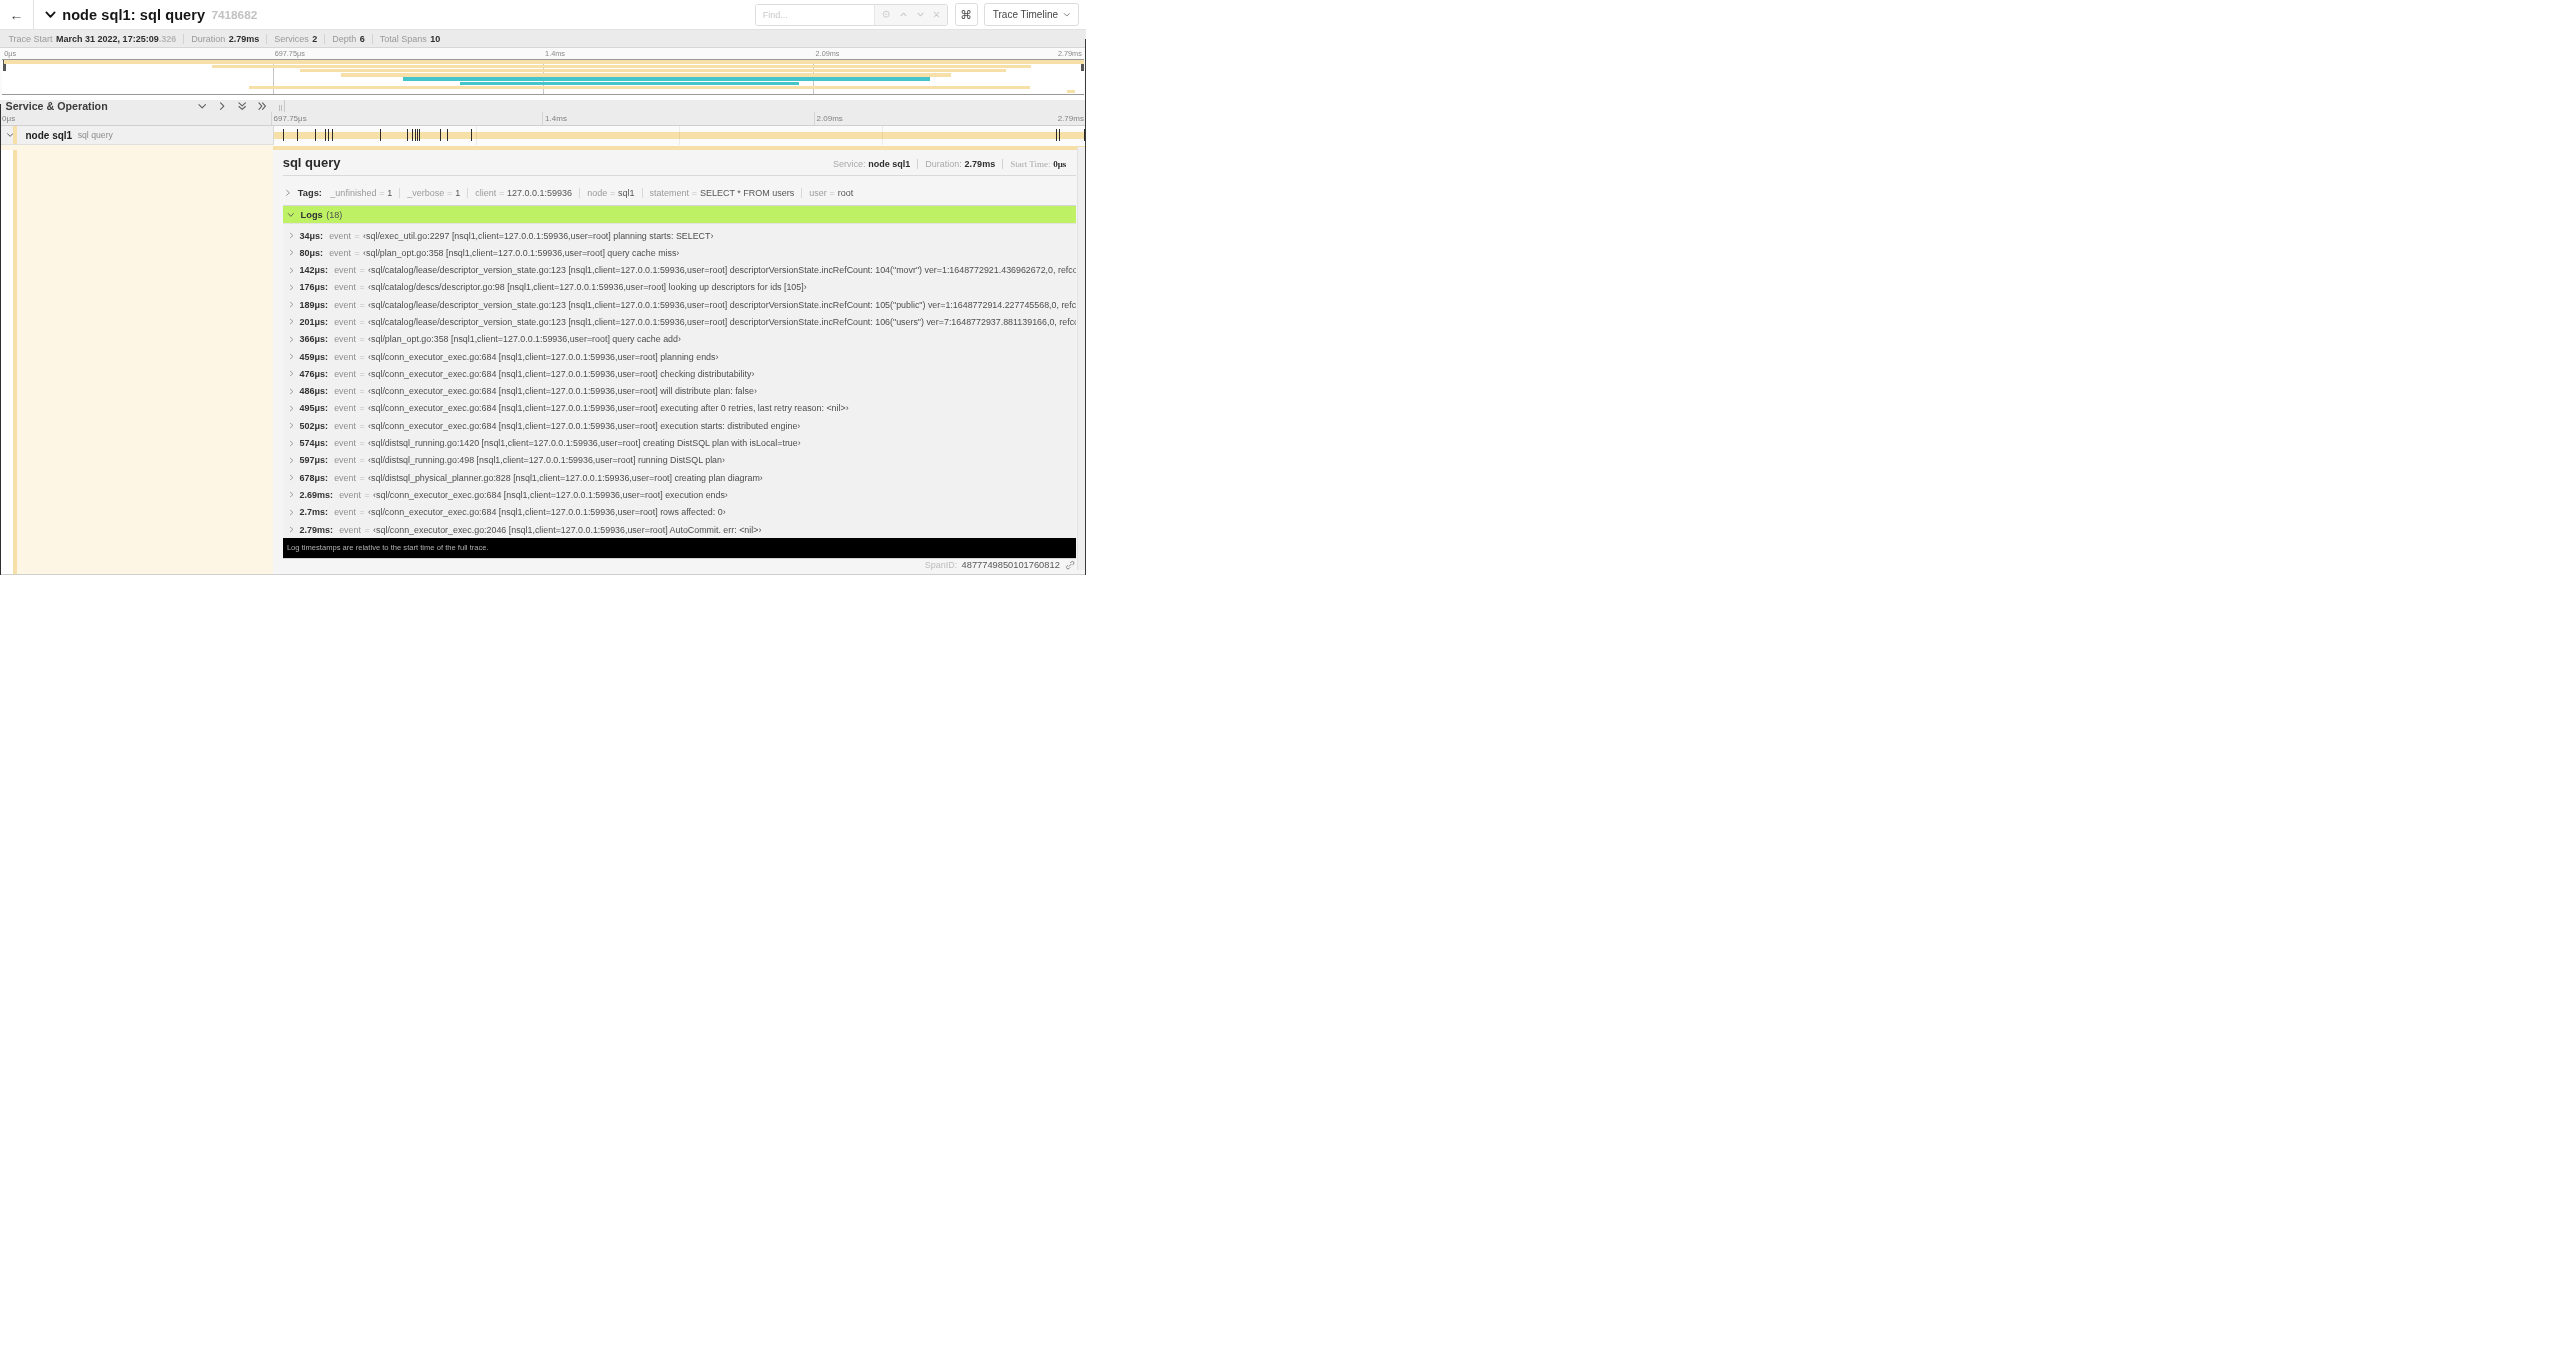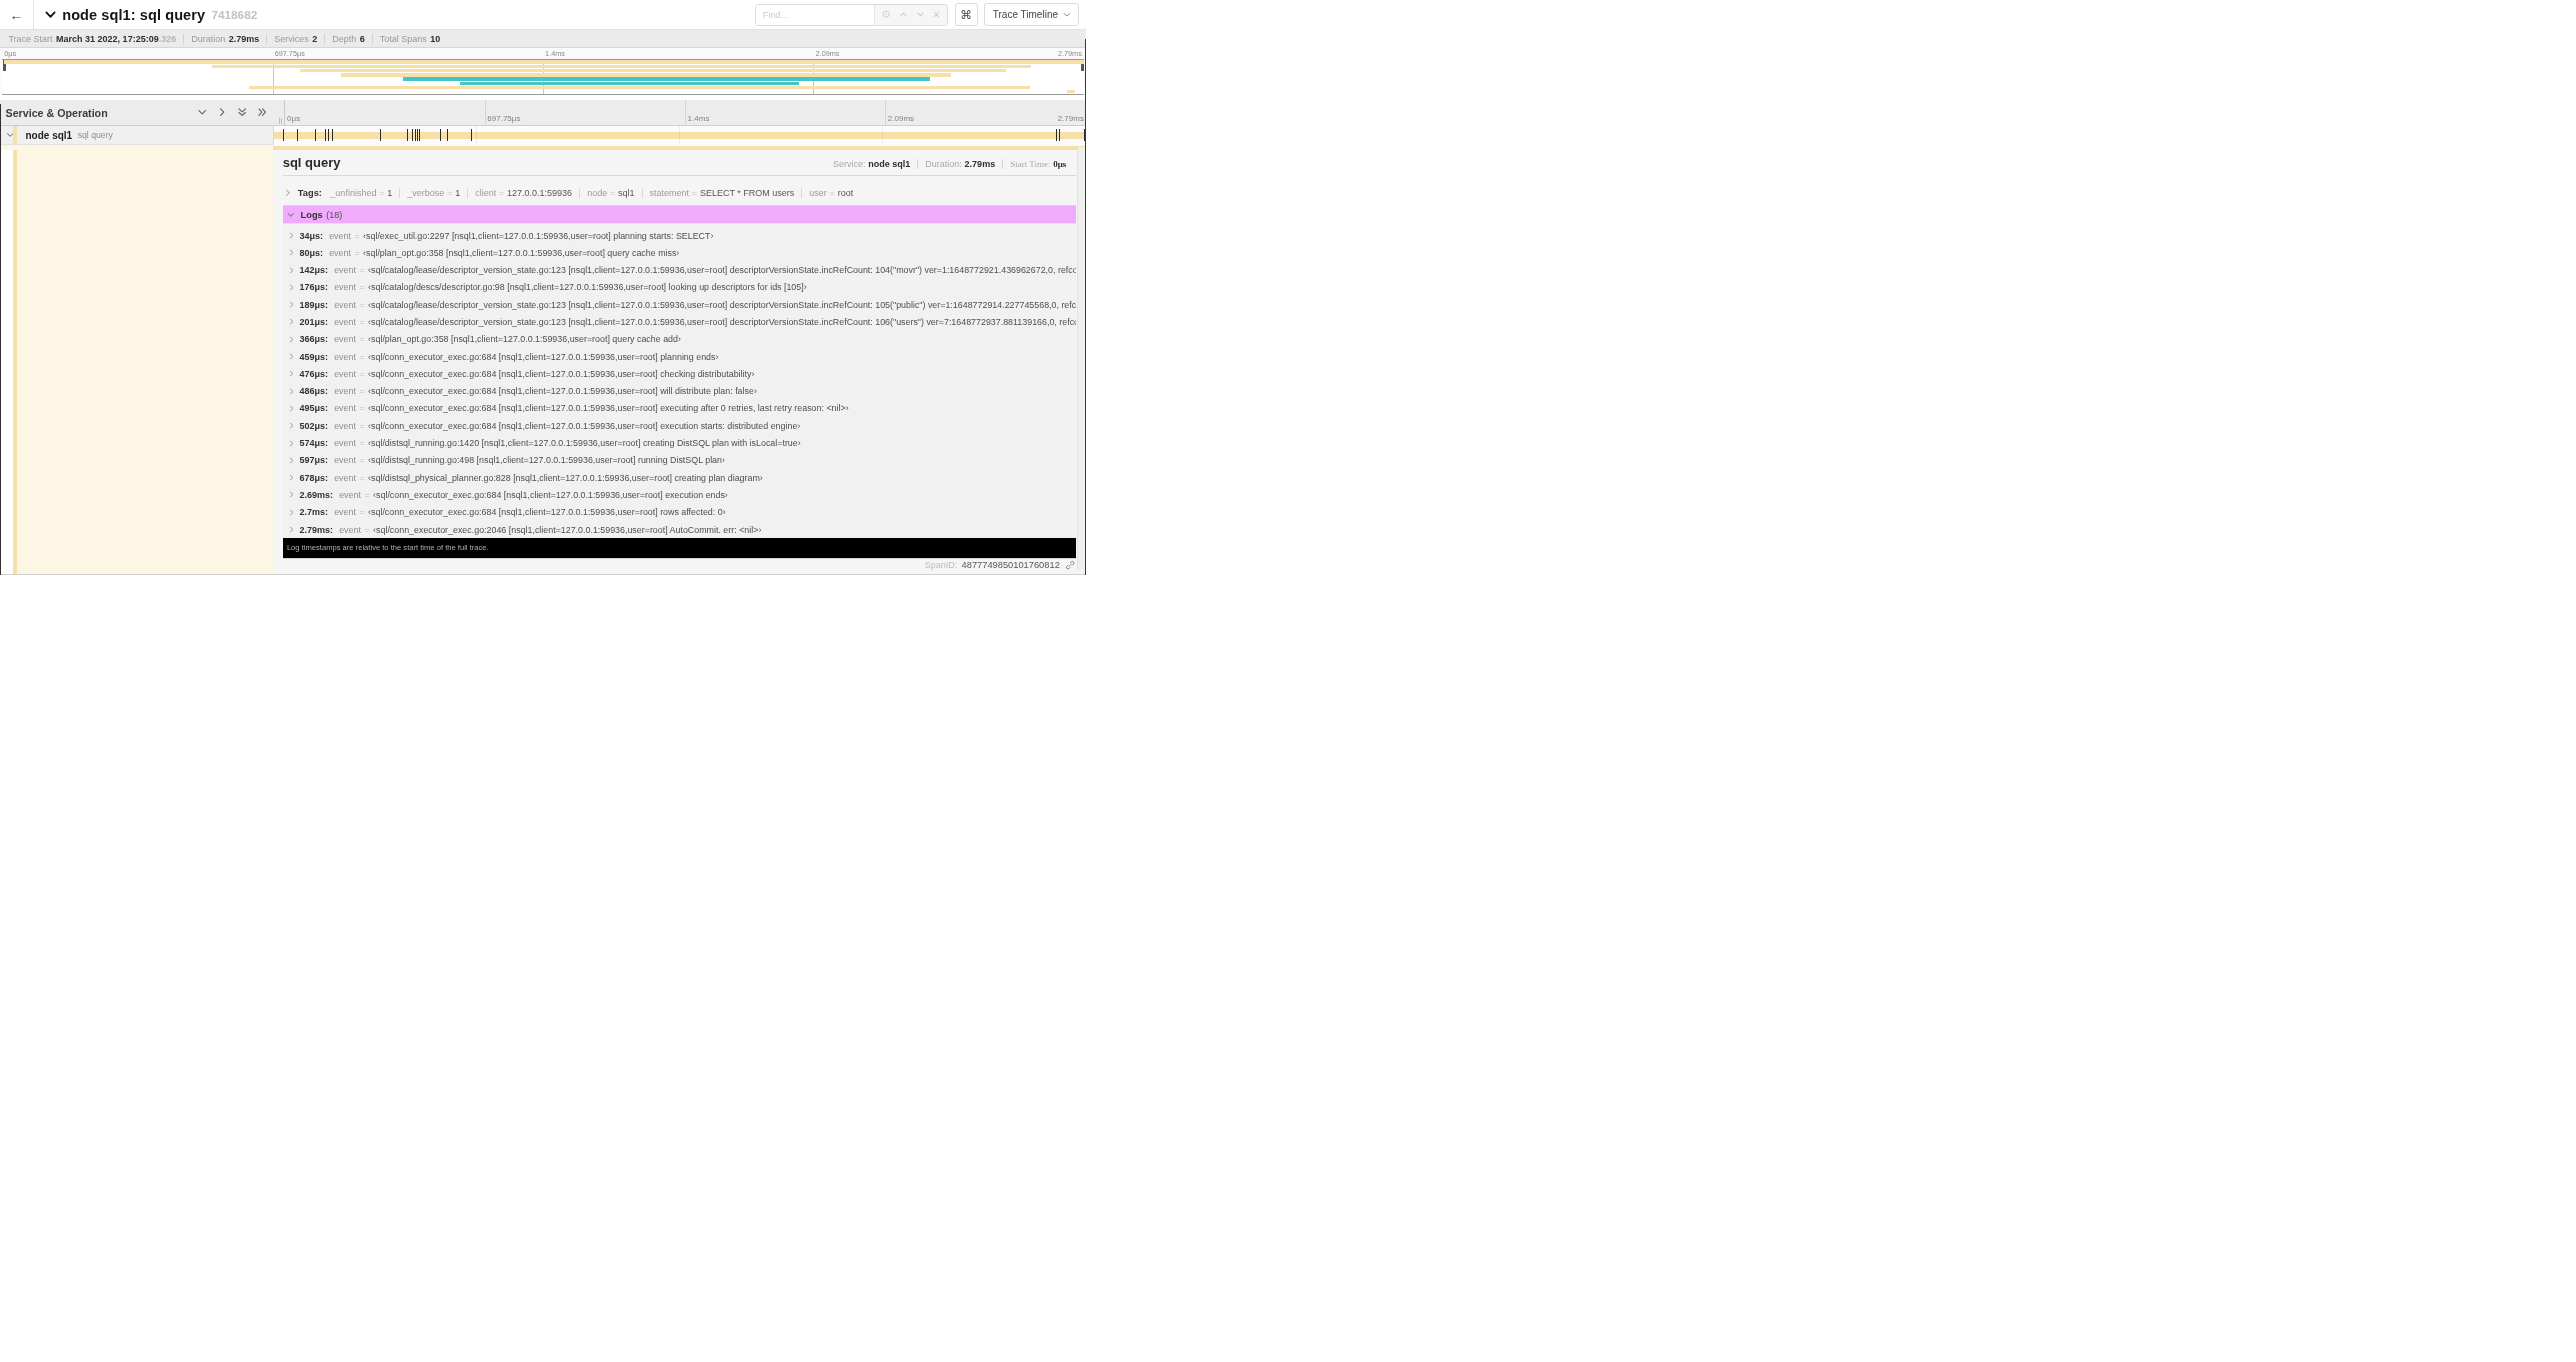--- a/index.html
+++ b/index.html
@@ -30,21 +30,21 @@
   .sum-muted{color:#b6b6b6;font-weight:700;}
   
   .minimap{position:relative;background:#fafafa;padding:0 2.1px;margin-bottom:5.5px;}
   .mm-ruler{position:relative;height:10.4px;font-size:7.3px;color:#8a8a8a;}
   .mm-tick{position:absolute;bottom:0.7px;white-space:nowrap;}
   .mm-canvas{position:relative;height:34px;border-top:0.7px solid #999;border-bottom:0.7px solid #999;background:#fff;}
   .mm-grid{position:absolute;top:0;bottom:0;width:0.7px;background:#c6c6c6;}
   .mm-bar{position:absolute;height:3.5px;}
   .mm-handle{position:absolute;top:0;width:2.8px;height:11px;background:#575757;cursor:ew-resize;}
   
-  .grid-header{height:25px;display:flex;background:#ececec;border-bottom:0.7px solid #cfcfcf;}
+  .grid-header{height:25px;display:flex;background:#ececec;border-bottom:0.7px solid #cfcfcf;flex-direction:column;}
   .gh-left{width:273px;flex:none;display:flex;align-items:center;padding:0 5.5px;position:relative;border-right:0.7px solid #c9c9c9;}
   .gh-title{font-size:10.7px;font-weight:700;color:#3d3d3d;flex:1;}
   .gh-icons{display:flex;gap:9.7px;align-items:center;color:#5f5f5f;margin-right:11px;}
   .gh-icons span{display:flex;cursor:pointer;}
   .gh-resizer{position:absolute;right:2.1px;bottom:1.4px;display:flex;gap:1.4px;cursor:col-resize;}
   .gh-resizer i{display:block;width:1px;height:6.2px;background:#bdbdbd;}
   .gh-right{flex:1;position:relative;font-size:8px;color:#828282;}
   .g-tick{position:absolute;bottom:2.1px;white-space:nowrap;}
   .g-line{position:absolute;top:0;bottom:0;width:0.7px;background:rgba(0,0,0,0.10);}
   
@@ -78,21 +78,21 @@
   .dr-divider{border:none;border-top:0.7px solid #d9d9d9;margin:4.8px 0 0 0;}
   .tags-line{display:flex;align-items:center;margin-top:10px;height:14px;}
   .tags-chevron{display:flex;color:#8a8a8a;margin-left:1.4px;cursor:pointer;}
   .tags-label{font-weight:700;color:#333;margin:0 1.4px 0 6.2px;font-size:9.3px;}
   .tag-item{padding:0 7px;white-space:nowrap;font-size:9px;}
   .tag-item + .tag-item{border-left:0.7px solid #d8d8d8;}
   .tag-key{color:#9b9b9b;}
   .tag-eq{color:#c2c2c2;margin:0 2.8px;}
   .tag-val{color:#565656;}
   .logs-box{margin-top:5.5px;border-bottom:0.7px solid #d4d4d4;}
-  .logs-header{height:16.6px;background:#f0abfc;border-top:0.7px solid #d6d6d6;display:flex;align-items:center;padding-left:4.8px;cursor:pointer;}
+  .logs-header{height:16.6px;background:#bef264;border-top:0.7px solid #d6d6d6;display:flex;align-items:center;padding-left:4.8px;cursor:pointer;}
   .logs-chevron{display:flex;color:#555;}
   .logs-title{font-weight:700;color:#333;margin-left:5.5px;font-size:9.3px;}
   .logs-count{color:#4f4f4f;margin-left:3.5px;font-weight:400;font-size:9px;}
   .logs-list{background:#f1f1f1;border-top:0.7px solid #e3e3e3;padding:2.8px 0 0 1.4px;}
   .log-row{height:17.3px;display:flex;align-items:center;white-space:nowrap;overflow:hidden;cursor:pointer;}
   .log-chevron{display:flex;color:#8a8a8a;margin:0 4.2px 0 4.2px;flex:none;}
   .log-time{font-weight:700;color:#333;font-size:9px;flex:none;}
   .log-key{color:#8e8e8e;margin-left:6.2px;font-size:8.9px;flex:none;}
   .log-eq{color:#bdbdbd;margin:0 3.5px;font-size:8.9px;flex:none;}
   .log-val{color:#4e4e4e;font-size:8.9px;}

